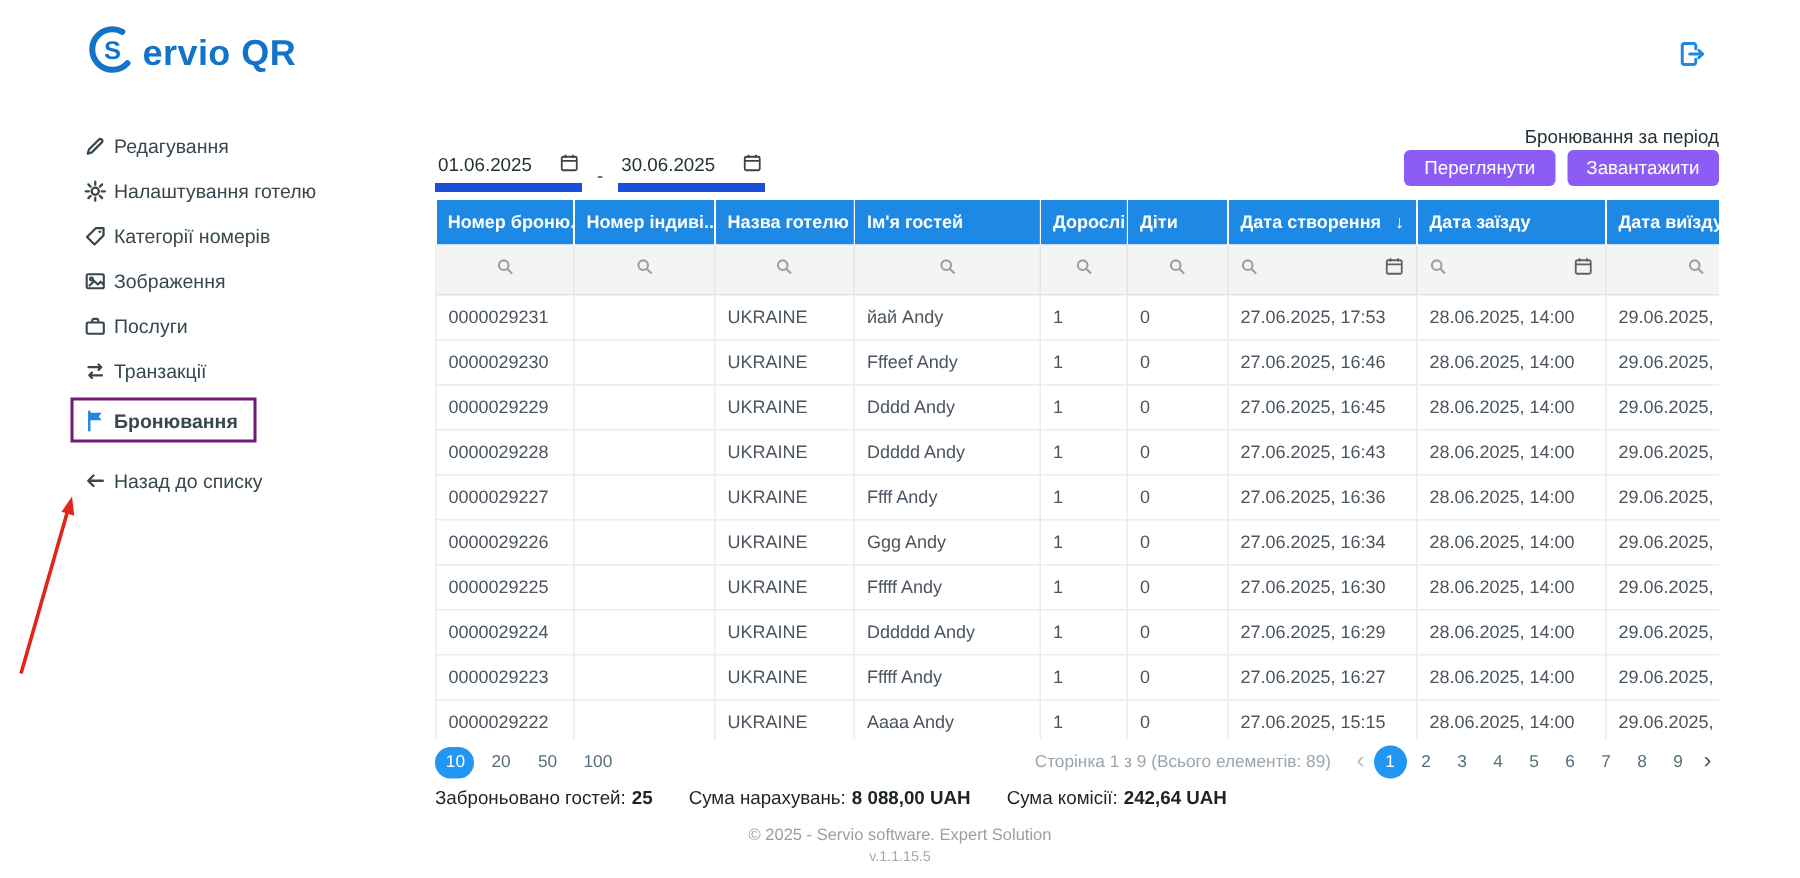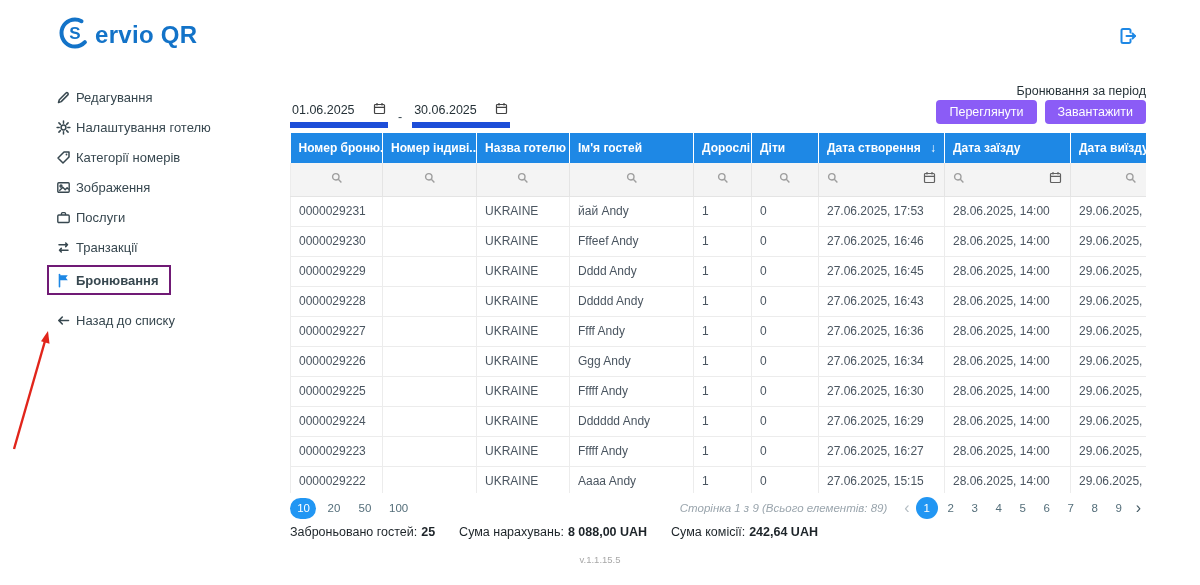--- a/index.html
+++ b/index.html
@@ -40,21 +40,21 @@
   th.filter { background:#f4f4f4; height:33px; border:1px solid #e4e4e4; border-top:none; padding:0 8px; cursor:text; }
   .filter-flex { display:flex; align-items:center; justify-content:space-between; }
   td { height:30px; padding:0 8px; border-bottom:1px solid #ececec; border-right:1px solid #ececec; white-space:nowrap; overflow:hidden; background:#fff; }
   td:first-child, th.filter:first-child { border-left:1px solid #ececec; }
 
   
   .pagination { position:absolute; left:0; top:413px; width:856px; display:flex; align-items:center; font-size:11.5px; color:#546e7a; }
   .size-btns { display:flex; gap:5px; align-items:center; }
   .size-btn { min-width:26px; height:21px; border-radius:11px; border:none; background:transparent; color:#546e7a; font-size:11.5px; cursor:pointer; font-family:inherit; padding:0 6px; }
   .size-btn.active { background:#2196f3; color:#fff;text-align:right; }
-  .page-info { margin-left:auto; margin-right:12px; color:#9aa5ad; font-size:11.5px;font-style:italic; }
+  .page-info { margin-left:auto; margin-right:12px; color:#9aa5ad; font-size:11.5px; }
   .chevron { background:none; border:none; color:#b5bec4; font-size:16px; line-height:16px; padding:0 5px; cursor:pointer; font-family:inherit; }
   .chevron.next { color:#455a64; }
   .page-btns { display:flex; align-items:center; }
   .page-btn { width:22px; height:22px; border-radius:50%; border:none; background:transparent; color:#546e7a; font-size:11.5px; cursor:pointer; margin:0 1px; font-family:inherit; }
   .page-btn.active { background:#2196f3; color:#fff; }
 
   
   .summary { position:absolute; left:0; top:441px; font-size:12.5px; color:#1d2429; display:flex; gap:24px; white-space:nowrap; }
   .summary b { margin-left:4px; }
   .footer { position:absolute; left:0; right:0; top:551px; text-align:center; color:#9e9e9e; font-size:11px; }
@@ -416,16 +416,17 @@
     </div>
 
     <div class="summary">
       <span><span>Заброньовано гостей:</span><b>25</b></span>
       <span><span>Сума нарахувань:</span><b>8 088,00 UAH</b></span>
       <span><span>Сума комісії:</span><b>242,64 UAH</b></span>
     </div>
   </div>
 
   <div class="footer">
+    <div>© 2025 - Servio software. Expert Solution</div>
     <div class="version">v.1.1.15.5</div>
   </div>
 
 </div>
 
 </body></html>

